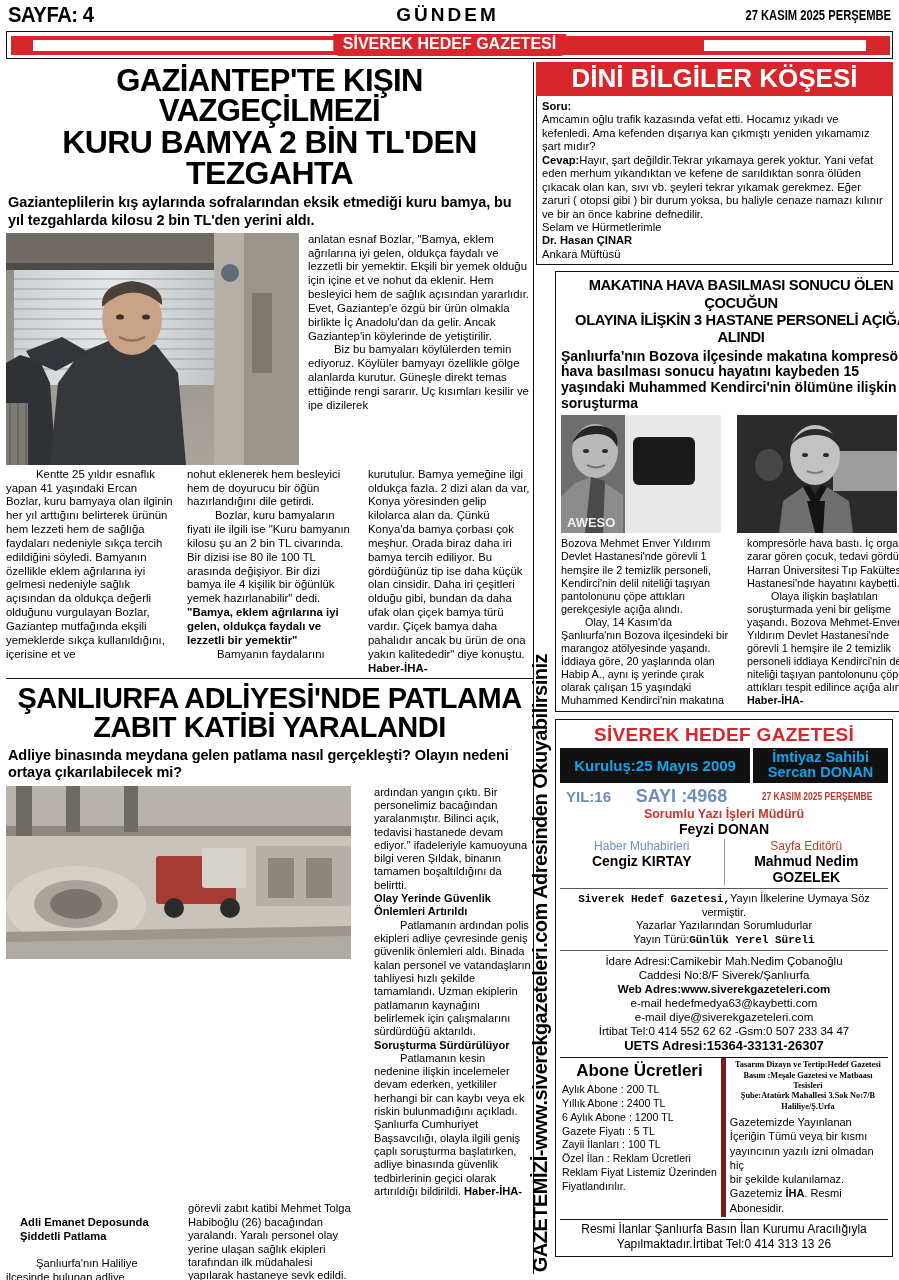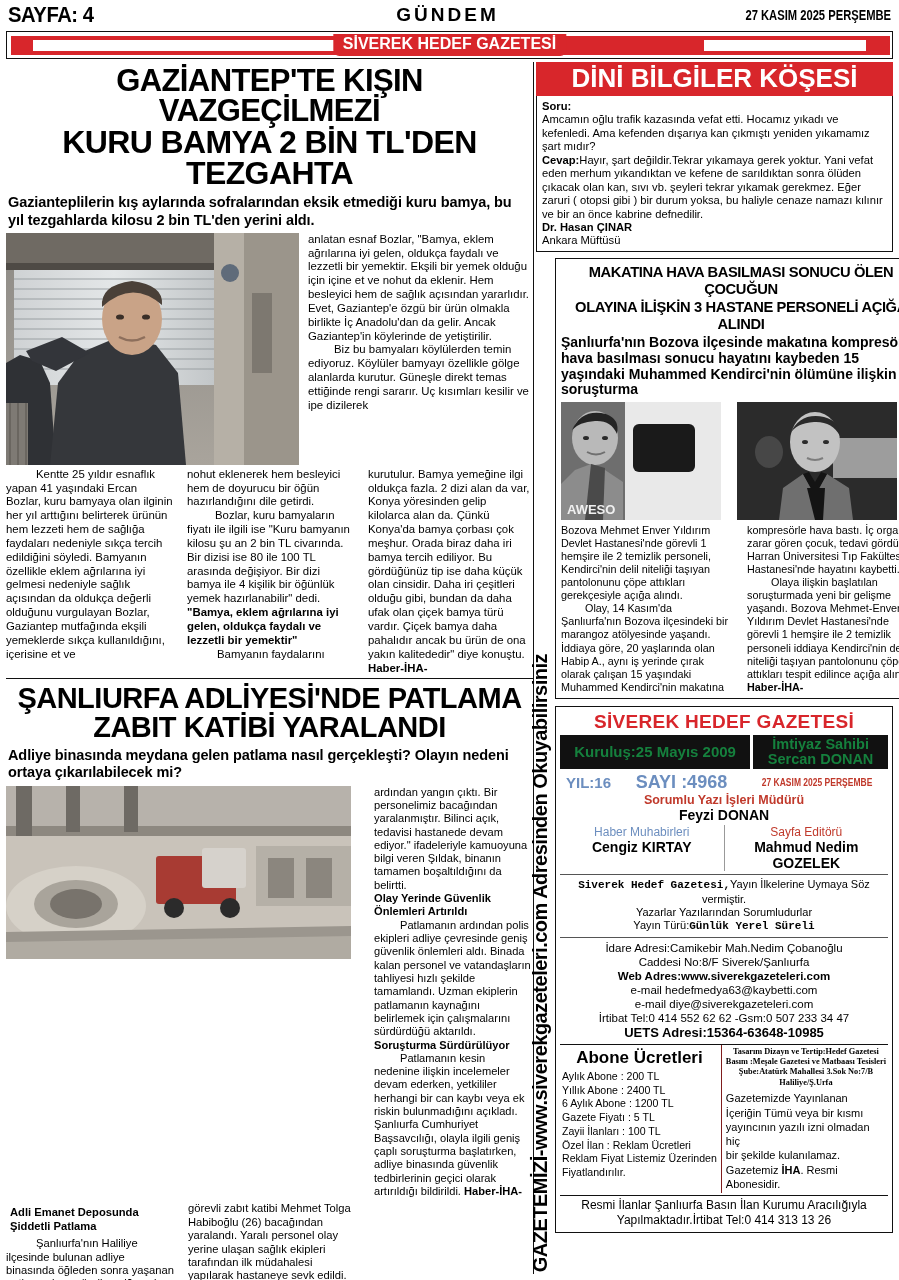--- a/index.html
+++ b/index.html
@@ -106,42 +106,42 @@
   .r2 .cols p.noind{ text-indent:0;}
 
   
   .colo{ border:1px solid #111; margin-top:7px; padding:3px 4px 4px; }
   .colo .title{
     text-align:center; color:#d8262b; font-weight:bold; font-size:19px;
     letter-spacing:0.3px; padding:1px 0 2px;
   }
   .blackrow{ display:flex; gap:3px; }
   .blackbox{
-    background:#111; color:#15803d; font-weight:bold; padding:2px 6px;
+    background:#111; color:#0ea5e9; font-weight:bold; padding:2px 6px;
     font-size:15px; white-space:nowrap; display:flex; align-items:center; justify-content:center;
   }
   .blackbox.left{ flex:1.45; }
   .blackbox.right{ flex:1; flex-direction:column; line-height:1.05; font-size:14.5px;}
   .row2{ display:flex; align-items:center; justify-content:space-between; padding:3px 6px 0; }
   .yil{ color:#6c8ebf; font-weight:bold; font-size:15px; }
   .sayi{ color:#6c8ebf; font-weight:bold; font-size:18px; }
   .datesm{ color:#c0392b; font-weight:bold; font-size:10px; transform:scaleX(0.85); white-space:nowrap;}
   .srmd{ text-align:center; color:#c0392b; font-weight:bold; font-size:12.5px; }
   .feyzi{ text-align:center; font-weight:bold; font-size:14px; }
   .twocolnames{ display:flex; }
   .twocolnames > div{ flex:1; text-align:center; }
   .twocolnames .lbl{ color:#6c8ebf; font-size:12px; }
   .twocolnames .lbl.red{ color:#c0392b; }
   .twocolnames .nm{ font-weight:bold; font-size:14px; }
   .divline{ border-top:1px solid #555; margin:3px 0; }
   .cent{ text-align:center; font-size:11px; line-height:1.22; }
   .cent b{ font-weight:bold;font-family:Liberation Mono, monospace; }
 
   .subsbox{ display:flex; border-top:1px solid #111; margin-top:3px; }
-  .subsbox .l{ flex:1.03; padding:2px 4px 2px 2px; border-right:1px solid #7f1d1d; }
+  .subsbox .l{ flex:1.03; padding:2px 4px 2px 2px; border-right:5px solid #7f1d1d; }
   .subsbox .r{ flex:1.1; padding:2px 2px 2px 4px; }
   .subsbox h4{ text-align:center; font-weight:bold; font-size:17px; padding:1px 0 2px;}
   .subsbox .li{ font-size:10.6px; line-height:1.3; white-space:nowrap; }
   .tiny{ font-size:8.3px; text-align:center; line-height:1.25; font-weight:bold;
          font-family:"Liberation Serif", serif; }
   .rbody{ font-size:11px; line-height:1.3; }
   .resmi{ text-align:center; font-size:12px; line-height:1.25; border-top:1px solid #111; padding-top:2px; margin-top:2px;}
 </style>
 </head>
 <body>
@@ -283,21 +283,21 @@
           <p style="text-indent:0;margin:0;">ardından yangın çıktı. Bir personelimiz bacağından yaralanmıştır. Bilinci açık, tedavisi hastanede devam ediyor." ifadeleriyle kamuoyuna bilgi veren Şıldak, binanın tamamen boşaltıldığını da belirtti.</p>
           <p class="sub" style="margin:0;">Olay Yerinde Güvenlik Önlemleri Artırıldı</p>
           <p style="text-indent:26px;margin:0;">Patlamanın ardından polis ekipleri adliye çevresinde geniş güvenlik önlemleri aldı. Binada kalan personel ve vatandaşların tahliyesi hızlı şekilde tamamlandı. Uzman ekiplerin patlamanın kaynağını belirlemek için çalışmalarını sürdürdüğü aktarıldı.</p>
           <p class="sub" style="margin:0;">Soruşturma Sürdürülüyor</p>
           <p style="text-indent:26px;margin:0;"><span>Patlamanın kesin nedenine ilişkin incelemeler devam ederken, yetkililer herhangi bir can kaybı veya ek riskin bulunmadığını açıkladı. Şanlıurfa Cumhuriyet Başsavcılığı, olayla ilgili geniş çaplı soruşturma başlatırken, adliye binasında güvenlik tedbirlerinin geçici olarak artırıldığı bildirildi.</span> <b>Haber-İHA-</b></p>
         </div>
       </div>
 
       <div style="display:flex; gap:12px; margin-top:4px; font-size:11.2px; line-height:1.2;">
         <div style="width:170px;">
-          <p class="sub" style="margin:4px;">Adli Emanet Deposunda Şiddetli Patlama</p>
+          <p class="sub" style="margin:14px;">Adli Emanet Deposunda Şiddetli Patlama</p>
           <p style="text-indent:30px;margin:0;">Şanlıurfa'nın Haliliye ilçesinde bulunan adliye binasında öğleden sonra yaşanan patlama, kısa süreli paniğe yol açtı. Edinilen bilgilere göre patlama, binanın bodrum katındaki Adli Emanet Deposunda henüz belirlenemeyen bir nedenle meydana geldi. Patlamanın ardından depodan yükselen dumanlar adliye içinde tedirginlik oluşturdu.</p>
 
         </div>
         <div style="width:172px;">
           <p style="text-indent:0;margin:0;">görevli zabıt katibi Mehmet Tolga Habiboğlu (26) bacağından yaralandı. Yaralı personel olay yerine ulaşan sağlık ekipleri tarafından ilk müdahalesi yapılarak hastaneye sevk edildi. Habiboğlu'nun bilincinin açık olduğu ve hayati tehlikesinin bulunmadığı öğrenildi.</p>
 
         </div>
       </div>
     </div>
   </div>
@@ -307,20 +307,21 @@
   </div>
 
   <div class="rightcol">
 
     <div>
       <div class="dini-head">DİNİ BİLGİLER KÖŞESİ</div>
       <div class="dini-box">
         <p><b>Soru:</b><br>
           <span>Amcamın oğlu trafik kazasında vefat etti. Hocamız yıkadı ve kefenledi. Ama kefenden dışarıya kan çıkmıştı yeniden yıkamamız şart mıdır?</span></p>
         <p><b>Cevap:</b><span>Hayır, şart değildir.Tekrar yıkamaya gerek yoktur. Yani vefat eden merhum yıkandıktan ve kefene de sarıldıktan sonra ölüden çıkacak olan kan, sıvı vb. şeyleri tekrar yıkamak gerekmez. Eğer zaruri ( otopsi gibi ) bir durum yoksa,  bu haliyle cenaze namazı kılınır ve bir an önce kabrine defnedilir.</span></p>
+        <p>Selam ve Hürmetlerimle</p>
         <p style="font-weight:bold;">Dr. Hasan ÇINAR</p>
         <p>Ankara Müftüsü</p>
       </div>
     </div>
 
     <div class="r2" style="margin-left:19px; width:372px;">
       <h3>
         <span>MAKATINA HAVA BASILMASI SONUCU ÖLEN ÇOCUĞUN</span><br>
         <span>OLAYINA İLİŞKİN 3 HASTANE PERSONELİ AÇIĞA ALINDI</span>
       </h3>
@@ -410,21 +411,21 @@
 
       <div class="divline"></div>
 
       <div class="cent" style="font-size:11.5px;">
         <div>İdare Adresi:Camikebir Mah.Nedim Çobanoğlu</div>
         <div>Caddesi No:8/F Siverek/Şanlıurfa</div>
         <div style="font-weight:bold;">Web Adres:www.siverekgazeteleri.com</div>
         <div>e-mail hedefmedya63@kaybetti.com</div>
         <div>e-mail diye@siverekgazeteleri.com</div>
         <div>İrtibat Tel:0 414 552 62 62 -Gsm:0 507 233 34 47</div>
-        <div style="font-weight:bold;font-size:13px;">UETS Adresi:15364-63648-10985</div>
+        <div style="font-weight:bold;font-size:13px;">UETS Adresi:15364-33131-26307</div>
       </div>
 
       <div class="subsbox">
         <div class="l">
           <h4>Abone Ücretleri</h4>
           <div class="li">Aylık Abone     :   200 TL</div>
           <div class="li">Yıllık Abone    : 2400 TL</div>
           <div class="li">6 Aylık Abone : 1200 TL</div>
           <div class="li">Gazete Fiyatı :   5 TL</div>
           <div class="li">Zayii İlanları   : 100 TL</div>

